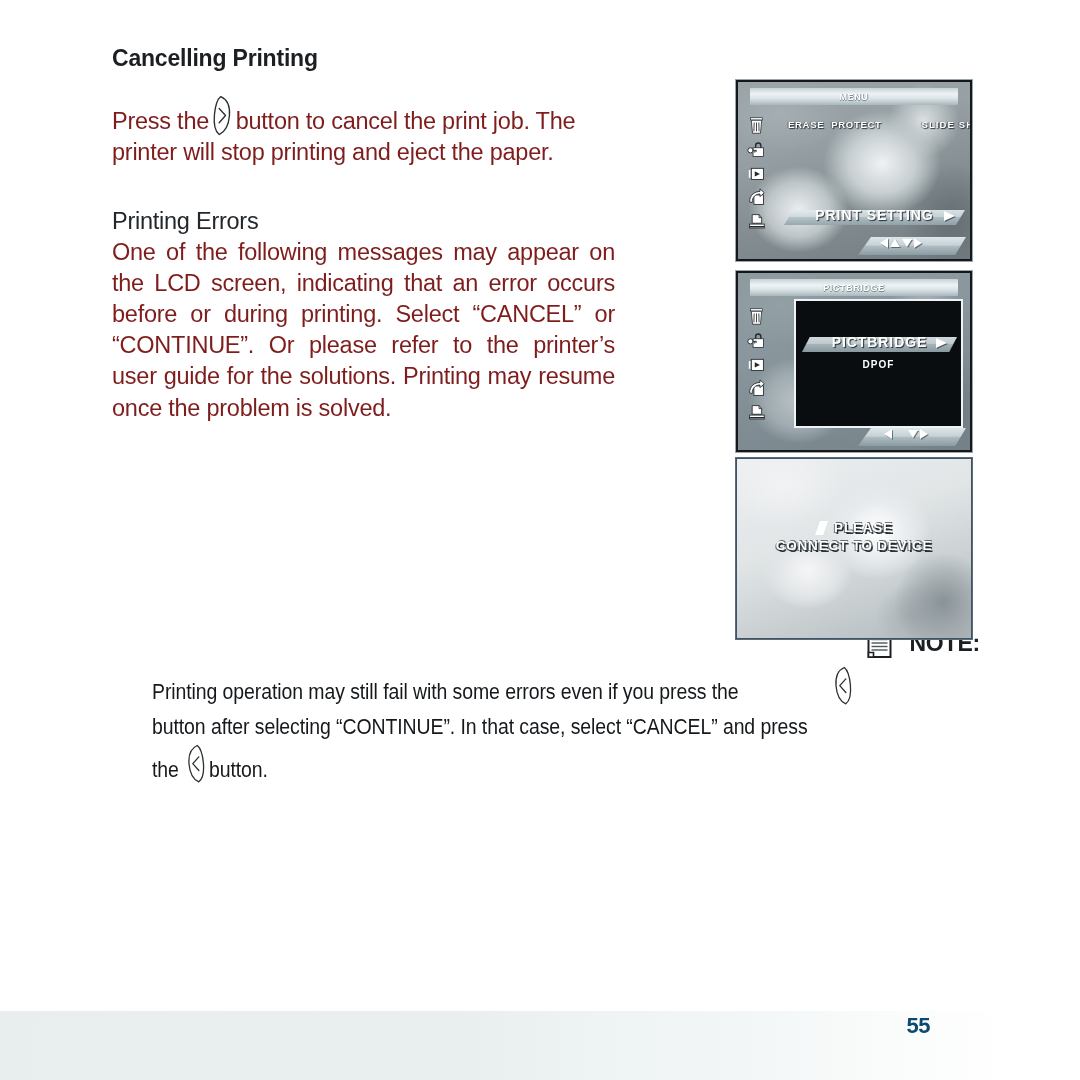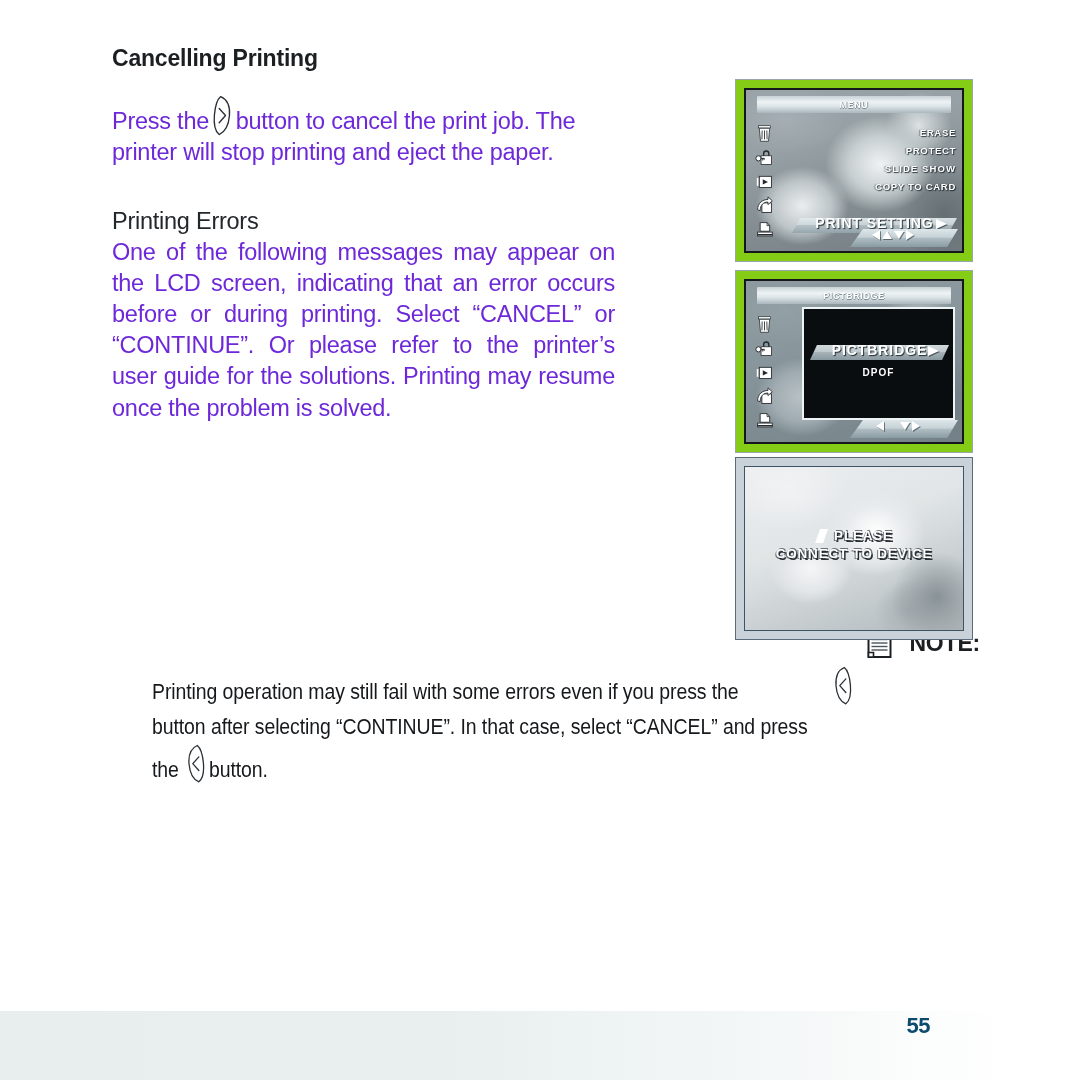--- a/index.html
+++ b/index.html
@@ -24,21 +24,21 @@
   .h-title {
     font-size: 23px;
     font-weight: bold;
     color: #1b1f22;
     letter-spacing: -0.2px;
     margin: 0 0 24px 0;
     line-height: 1.1;
   }
   .para {
     font-size: 23.5px;
-    color: #6d28d9;
+    color: #7f1d1d;
     line-height: 1.32;
     margin: 0;
     letter-spacing: -0.25px;
   }
   .para.justify { text-align: justify; text-align-last: left; }
   .sub-head {
     font-size: 23.5px;
     color: #22272b;
     margin: 38px 0 0 0;
     line-height: 1.32;
@@ -86,24 +86,24 @@
   }
   .note-body .ln { display: block; white-space: nowrap; }
   .note-body .sq { transform: scaleX(0.865); display: inline-block; transform-origin: left center; }
 
   
   .lcd {
     position: absolute;
     left: 735px;
     width: 238px;
     height: 183px;
-    background: #84cc16;
+    background: #fde047;
     border: 1px solid #9aa6ae;
     box-sizing: border-box;
-    padding: 8px;
+    padding: 0;
   }
   .lcd.s1 { top: 79px; }
   .lcd.s2 { top: 270px; }
   .lcd.s3 { top: 457px; background: #c8d2d8; border-color: #5b6b79; }
 
   .lcd-inner {
     position: relative;
     width: 100%; height: 100%;
     box-sizing: border-box;
     border: 2px solid #15181a;
@@ -160,23 +160,23 @@
     left: 9px; top: 34px;
     display: flex; flex-direction: column;
     gap: 5px;
   }
   .icon-rail .ic { width: 19px; height: 19px; }
 
   
   .menu-list {
     position: absolute;
     left: 50px; right: 6px; top: 37px;
-    display: flex; flex-direction: column;
+    display: flex; 
     gap: 7px;
-    align-items: flex-end;
+    align-items: flex-start;
   }
   .menu-item {
     font-size: 9.5px;
     font-weight: bold;
     color: #ffffff;
     letter-spacing: 0.7px;
     text-shadow: 1px 1px 1px rgba(20,30,36,0.85), -1px 0 1px rgba(20,30,36,0.5);
     white-space: nowrap;
   }
   .menu-item.wide { letter-spacing: 1.1px; margin-left: 33px; }

